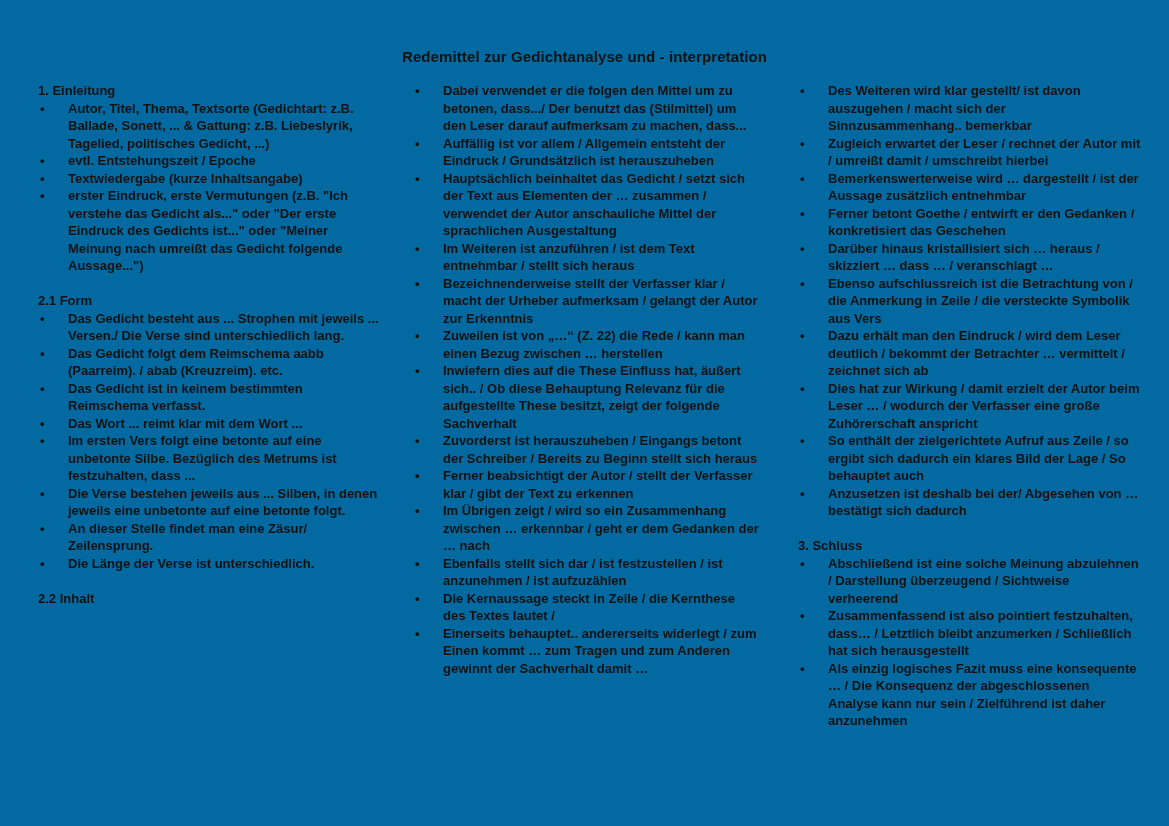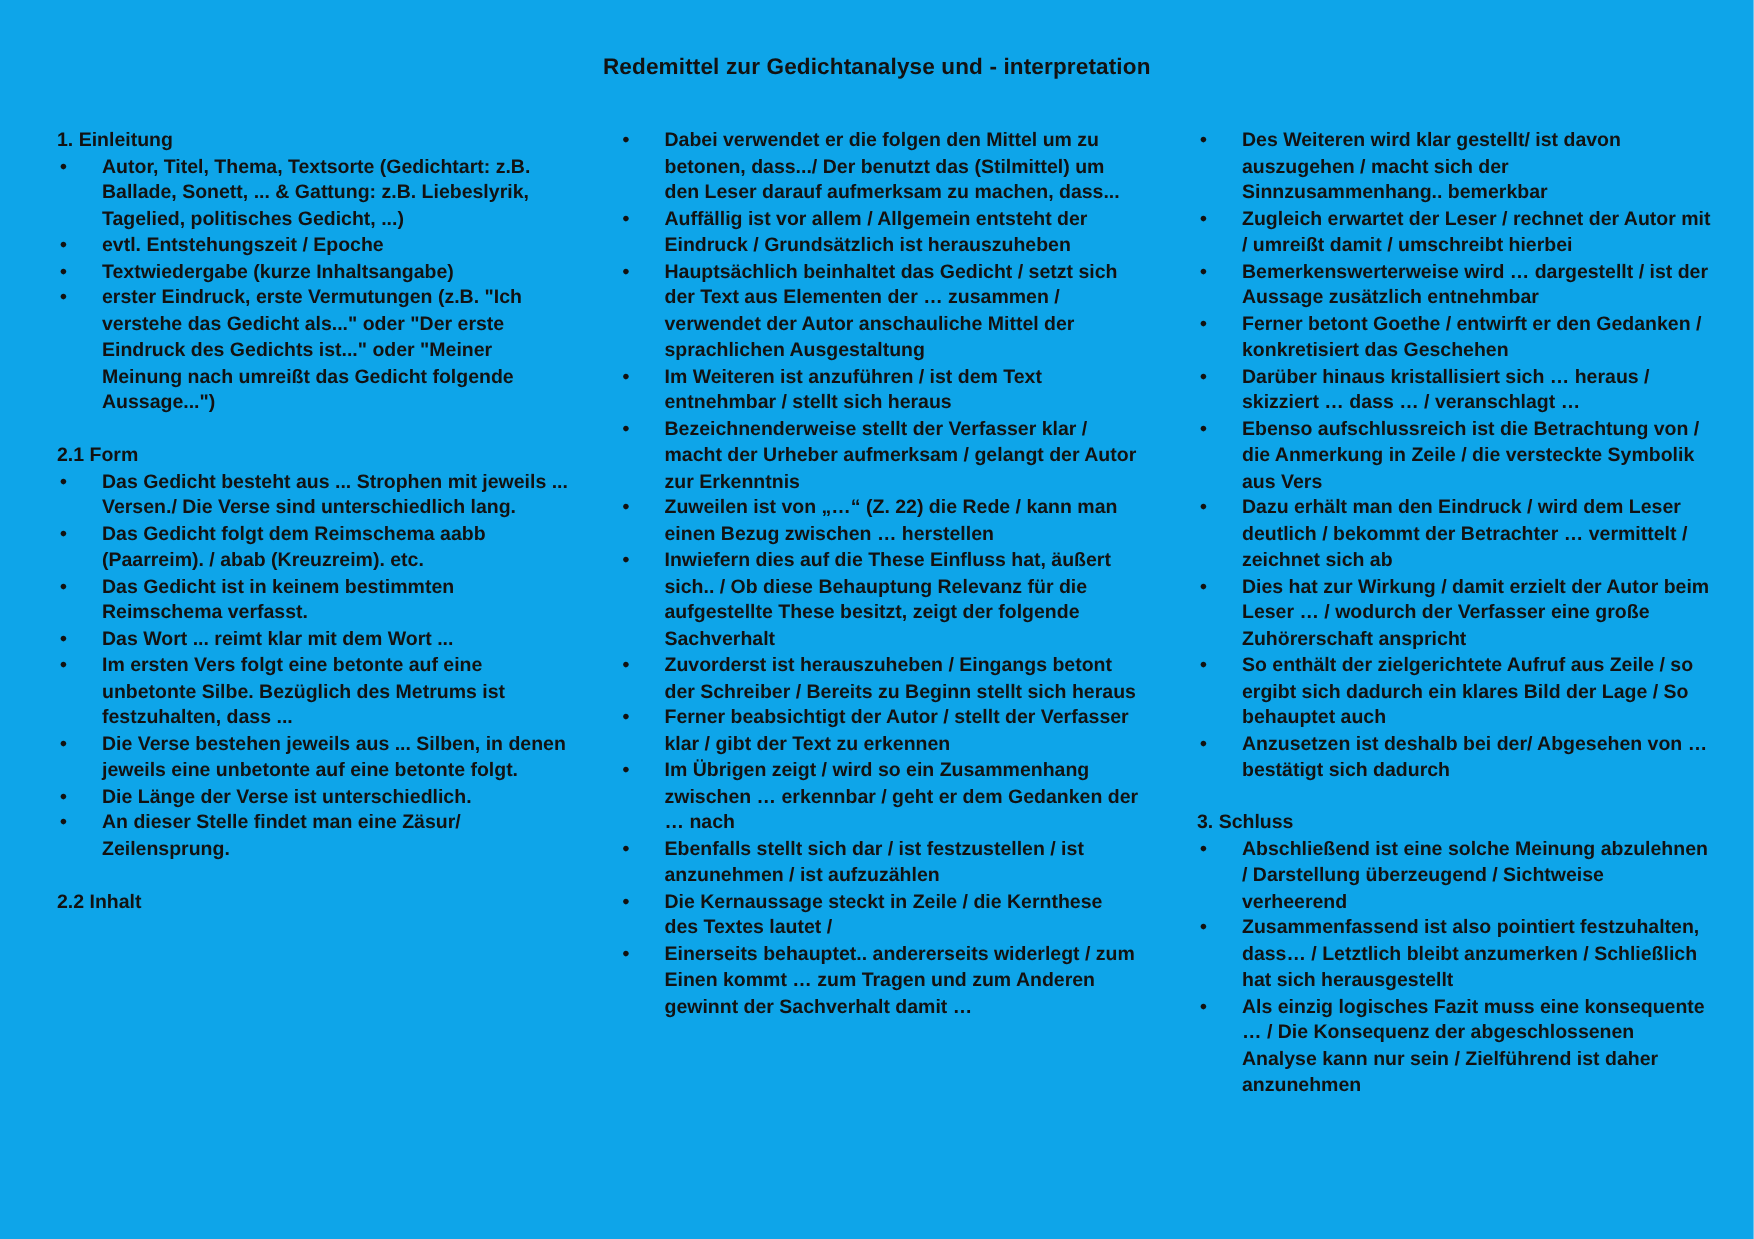--- a/index.html
+++ b/index.html
@@ -9,34 +9,34 @@
     width: 1169px;
     height: 826px;
     overflow: hidden;
     font-family: "Liberation Sans", sans-serif;
     color: #121212;
   }
   .page {
     width: 1169px;
     height: 826px;
     box-sizing: border-box;
-    padding-top: 36px;
-    background: #0ea5e9;
+    padding-top: 48px;
+    background: #0369a1;
   }
   .title {
     text-align: center;
     font-weight: bold;
     font-size: 15px;
     line-height: 17px;
     letter-spacing: 0.1px;
   }
   .columns {
     display: flex;
     align-items: flex-start;
-    margin-top: 31px;
+    margin-top: 17px;
     padding-left: 38px;
   }
   .col {
     font-size: 13px;
     line-height: 17.5px;
   }
   .col-1 { width: 342px; }
   .col-2 { width: 346px; margin-left: 33px; }
   .col-3 { width: 344px; margin-left: 39px; }
   .heading {
@@ -76,22 +76,22 @@
         </ul>
         <div class="spacer"></div>
         <div class="heading">2.1 Form</div>
         <ul class="bullets">
           <li>Das Gedicht besteht aus ... Strophen mit jeweils ... Versen./ Die Verse sind unterschiedlich lang.</li>
           <li>Das Gedicht folgt dem Reimschema aabb (Paarreim). / abab (Kreuzreim). etc.</li>
           <li>Das Gedicht ist in keinem bestimmten Reimschema verfasst.</li>
           <li>Das Wort ... reimt klar mit dem Wort ...</li>
           <li>Im ersten Vers folgt eine betonte auf eine unbetonte Silbe. Bezüglich des Metrums ist festzuhalten, dass ...</li>
           <li>Die Verse bestehen jeweils aus ... Silben, in denen jeweils eine unbetonte auf eine betonte folgt.</li>
+          <li>An dieser Stelle findet man eine Zäsur/ Zeilensprung.</li>
           <li>Die Länge der Verse ist unterschiedlich.</li>
-          <li>An dieser Stelle findet man eine Zäsur/ Zeilensprung.</li>
         </ul>
         <div class="spacer"></div>
         <div class="heading">2.2 Inhalt</div>
       </div>
       <div class="col col-2">
         <ul class="bullets">
           <li>Dabei verwendet er die folgen den Mittel um zu betonen, dass.../ Der benutzt das (Stilmittel) um den Leser darauf aufmerksam zu machen, dass...</li>
           <li>Auffällig ist vor allem / Allgemein entsteht der Eindruck / Grundsätzlich ist herauszuheben</li>
           <li>Hauptsächlich beinhaltet das Gedicht / setzt sich der Text aus Elementen der … zusammen / verwendet der Autor anschauliche Mittel der sprachlichen Ausgestaltung</li>
           <li>Im Weiteren ist anzuführen / ist dem Text entnehmbar / stellt sich heraus</li>

